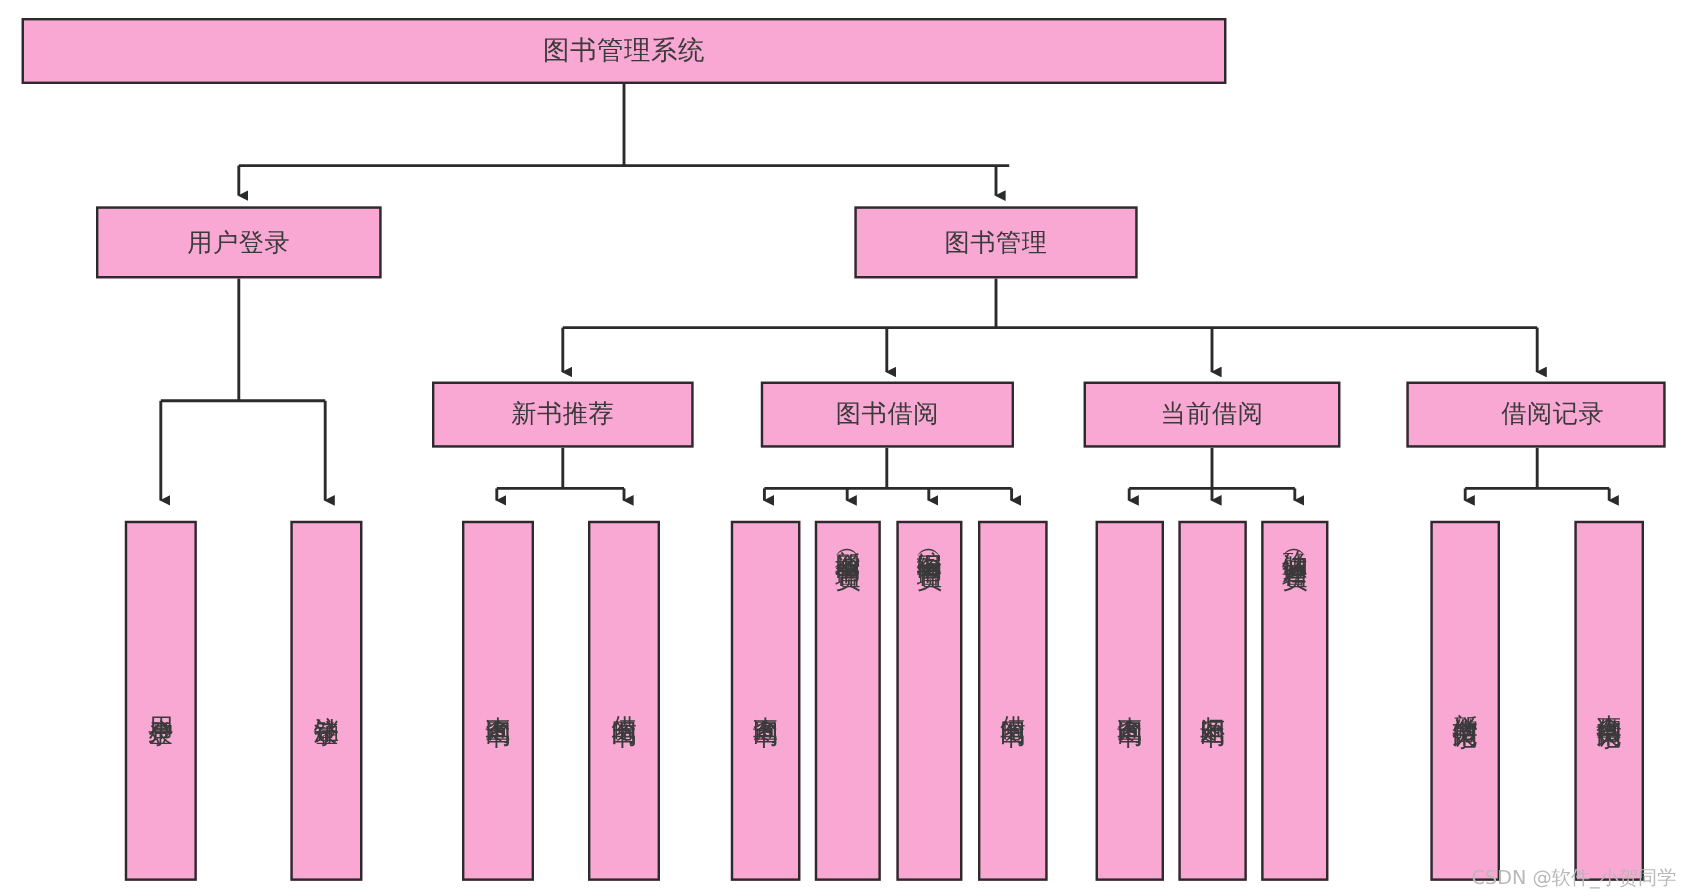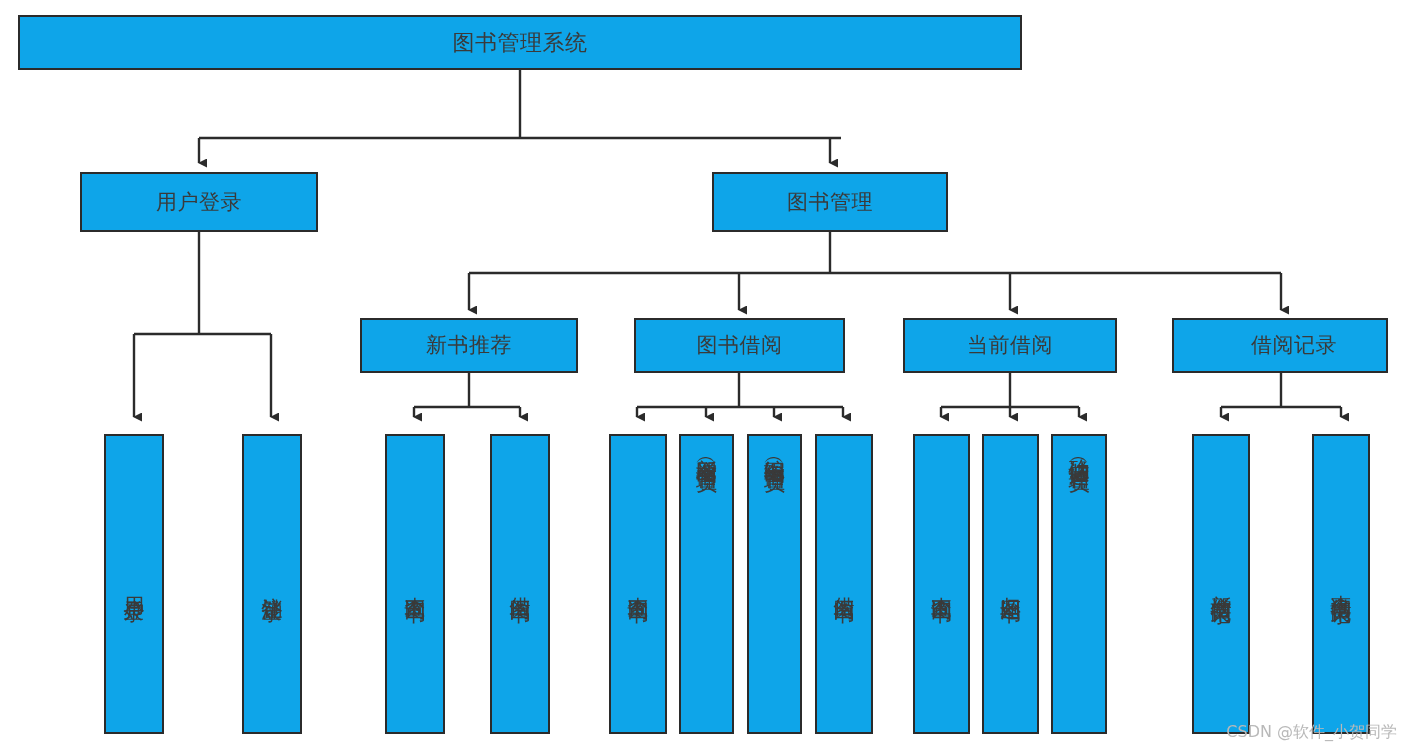--- a/index.html
+++ b/index.html
@@ -22,21 +22,21 @@
     position: absolute;
     left: 0;
     top: 0;
     width: 1405px;
     height: 747px;
     pointer-events: none;
   }
   .node {
     position: absolute;
     box-sizing: border-box;
-    background: #0ea5e9;
+    background: #f9a8d4;
     border: 2.4px solid #2b2b2b;
     display: flex;
     align-items: center;
     justify-content: center;
     color: #3a3a3a;
     z-index: 2;
   }
   .node-label {
     display: block;
     text-align: center;

